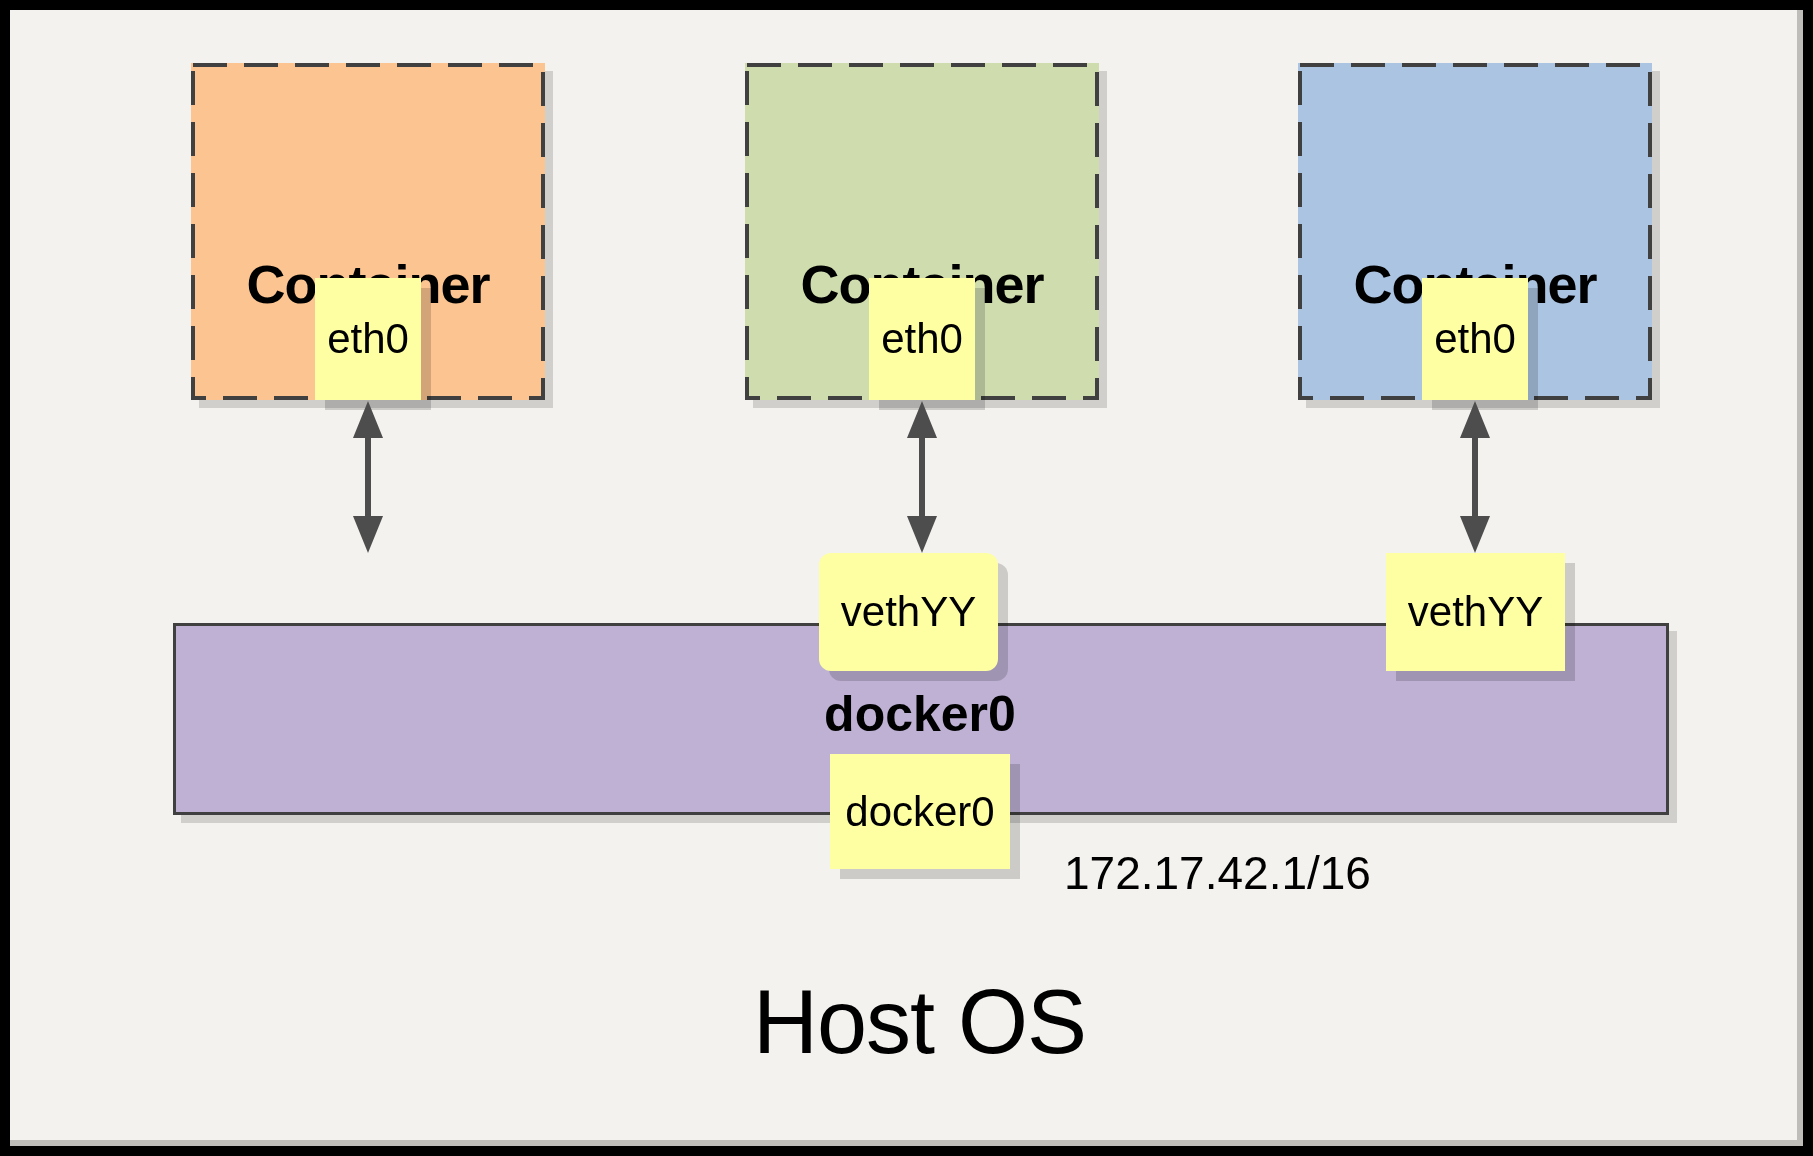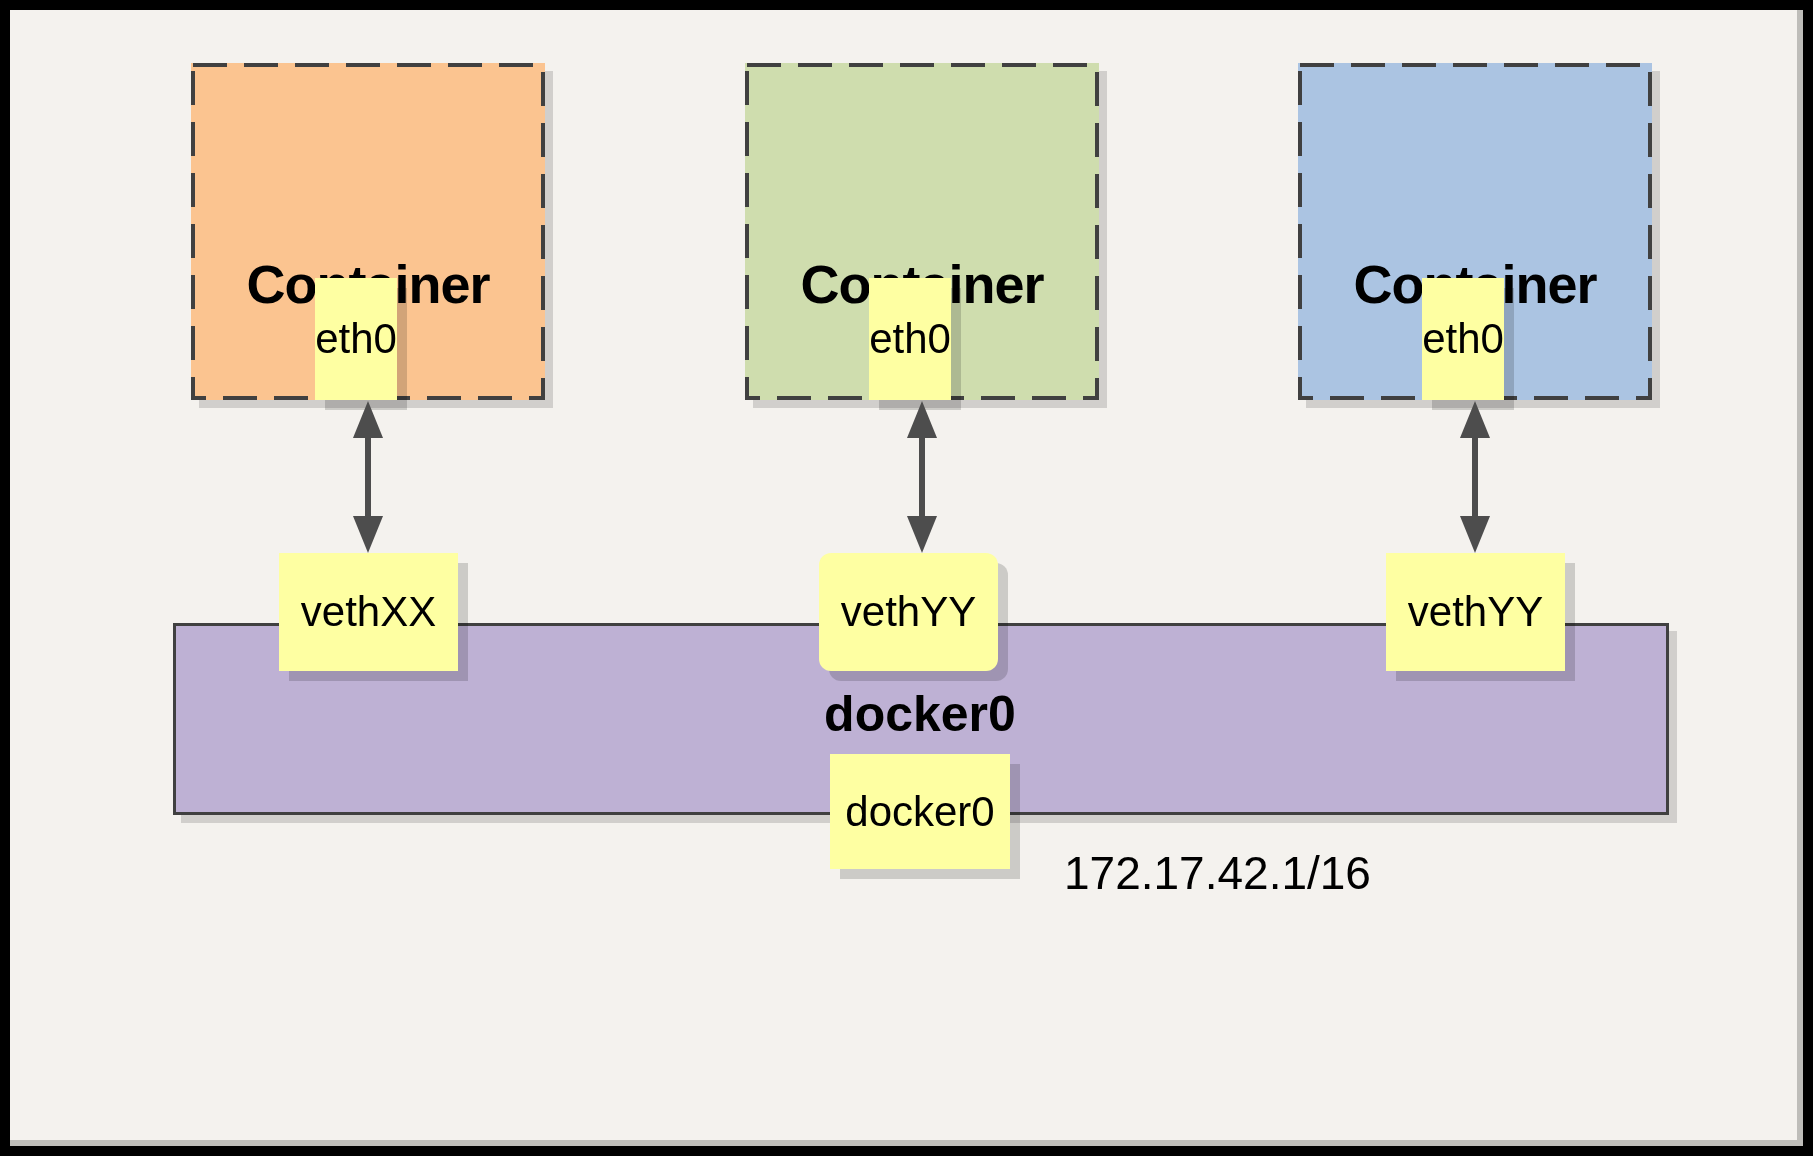--- a/index.html
+++ b/index.html
@@ -32,21 +32,21 @@
   }
 
   
   .note{
     position:absolute;
     background:var(--note_fill,#feffa2);
     box-shadow:10px 10px 0 rgba(0,0,0,0.16);
     display:flex;align-items:center;justify-content:center;
     font-size:42px;line-height:42px;
   }
-  .eth{width:82px;height:122px;top:268px;}
+  .eth{width:106px;height:122px;top:268px;}
   .eth.c1{left:305px;}
   .eth.c2{left:859px;}
   .eth.c3{left:1412px;}
   .veth{width:179px;height:118px;top:543px;}
   .veth.c1{left:269px;}
   .veth.c2{left:809px;border-radius:12px;}
   .veth.c3{left:1376px;}
 
   
   .arrow{position:absolute;top:391px;width:44px;height:152px;}
@@ -134,29 +134,27 @@
     <svg viewBox="0 0 44 152" preserveAspectRatio="none">
       <rect class="stroke" x="19" y="28" width="6" height="96"></rect>
       <polygon class="stroke" points="22,0 37,37 7,37"></polygon>
       <polygon class="stroke" points="22,152 37,115 7,115"></polygon>
     </svg>
   </div>
 
   <div class="bridge"></div>
   <div class="bridge-label">docker0</div>
 
-  <div class="note veth c1">
-    <span>vethXX</span>
-  </div>
   <div class="note veth c2">
     <span>vethYY</span>
   </div>
   <div class="note veth c3">
     <span>vethYY</span>
   </div>
 
   <div class="note docker-if">
     <span>docker0</span>
   </div>
   <div class="ip-label">172.17.42.1/16</div>
 
+  <div class="host-label">Host OS</div>
 
 </div>
 
 </body></html>

